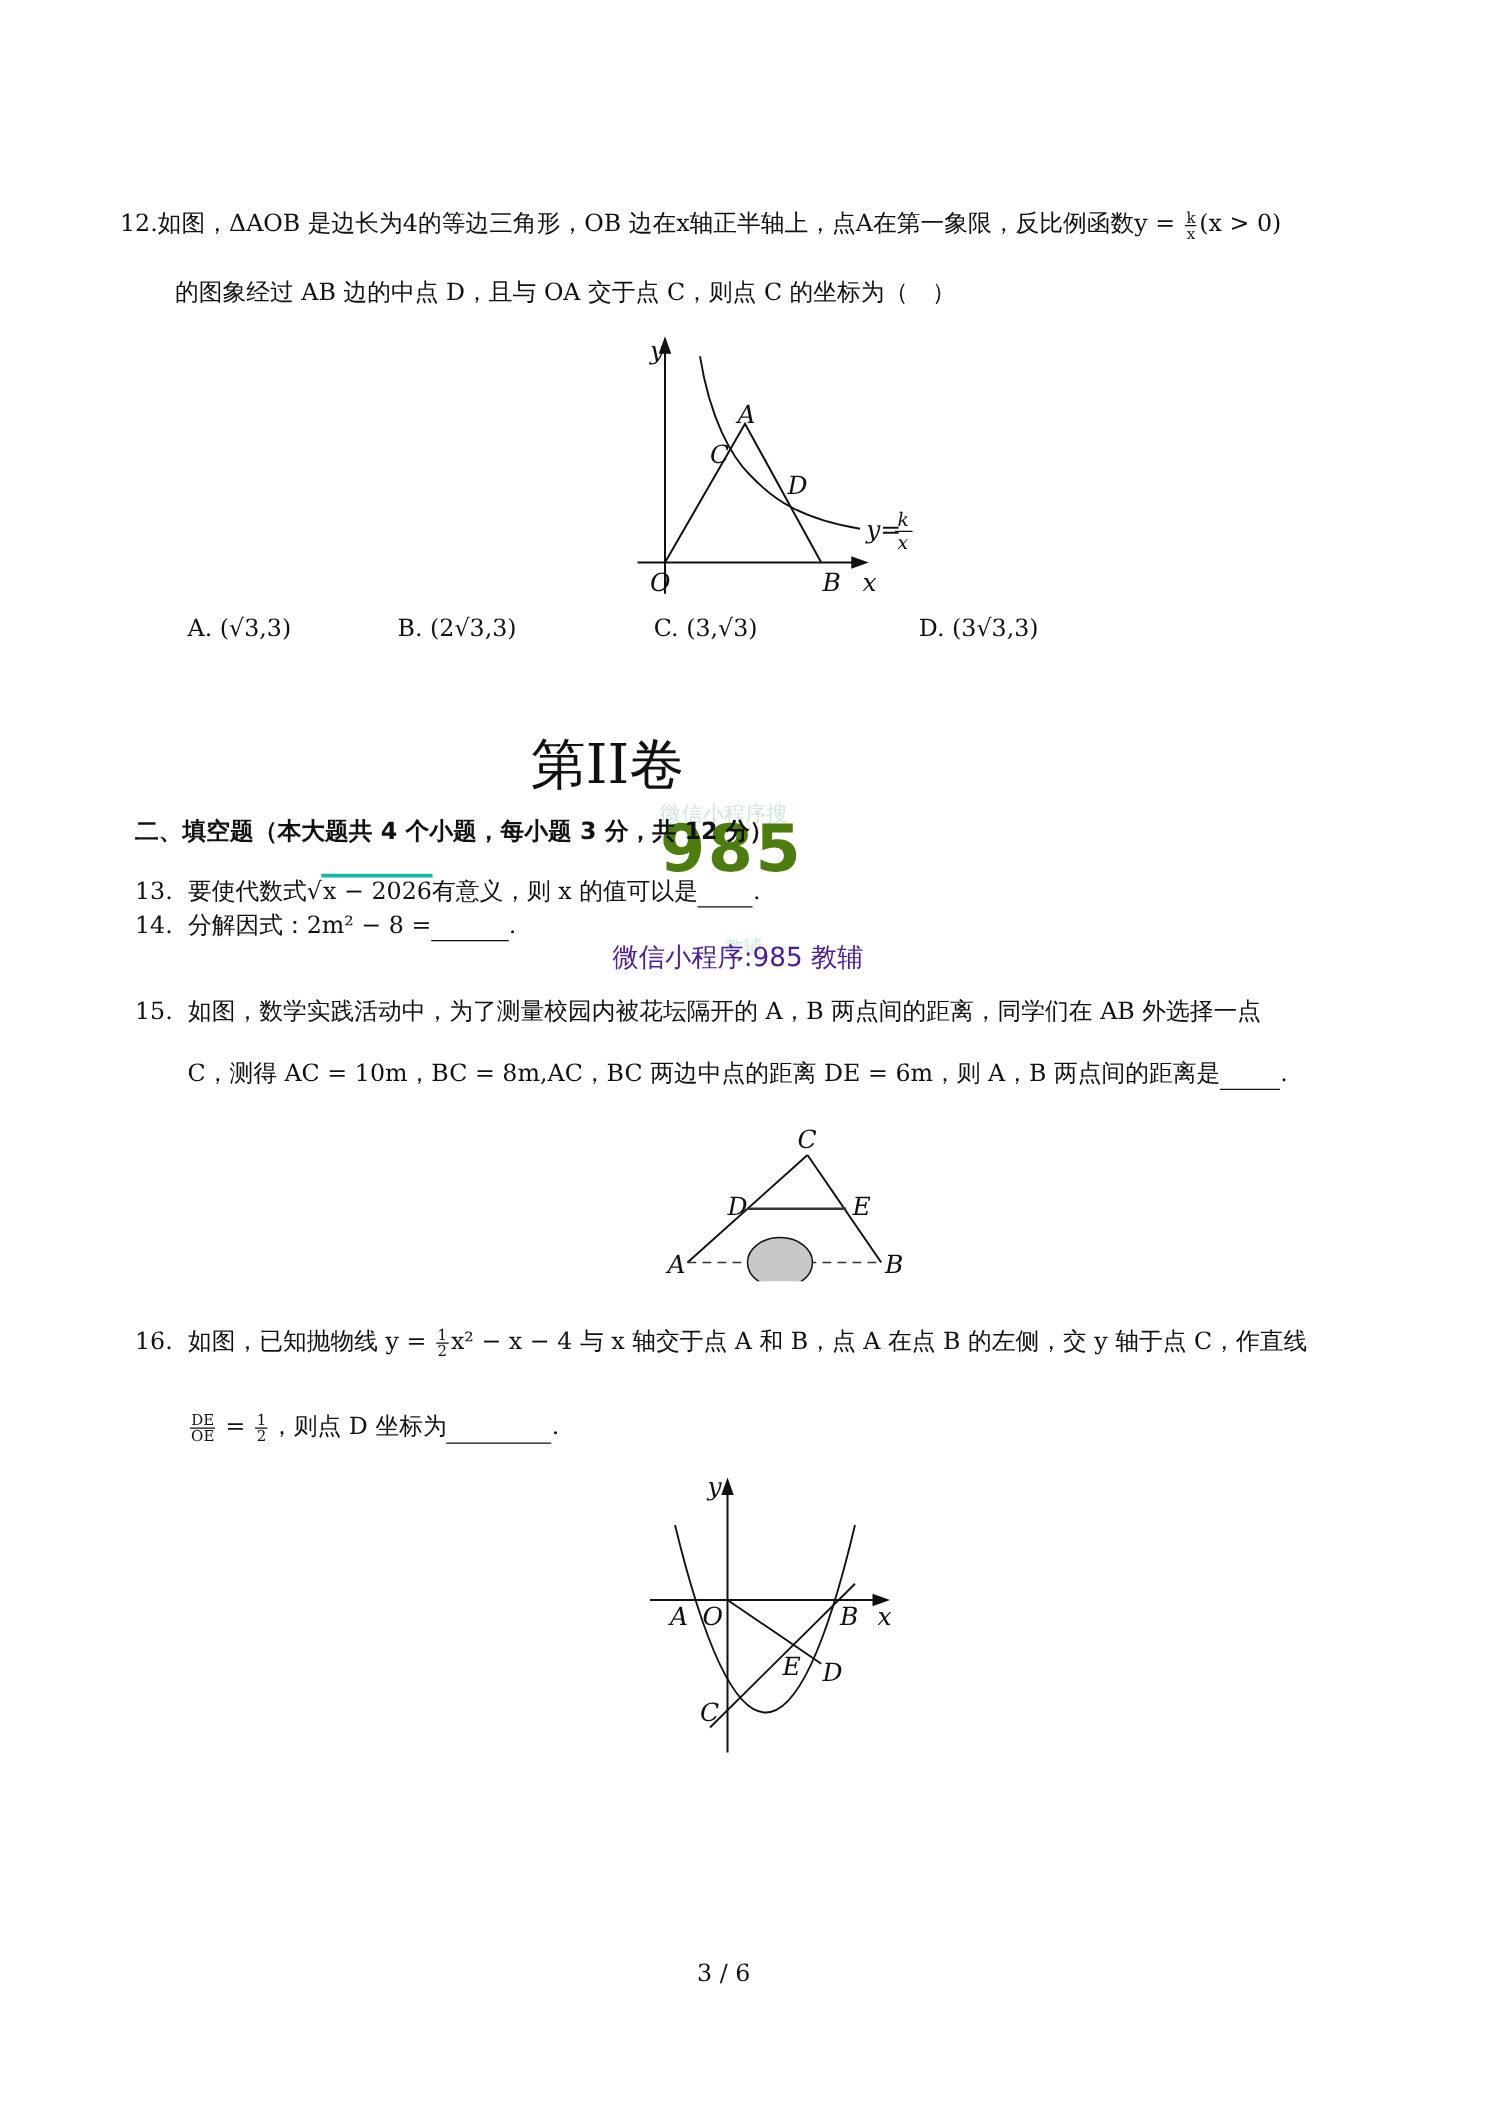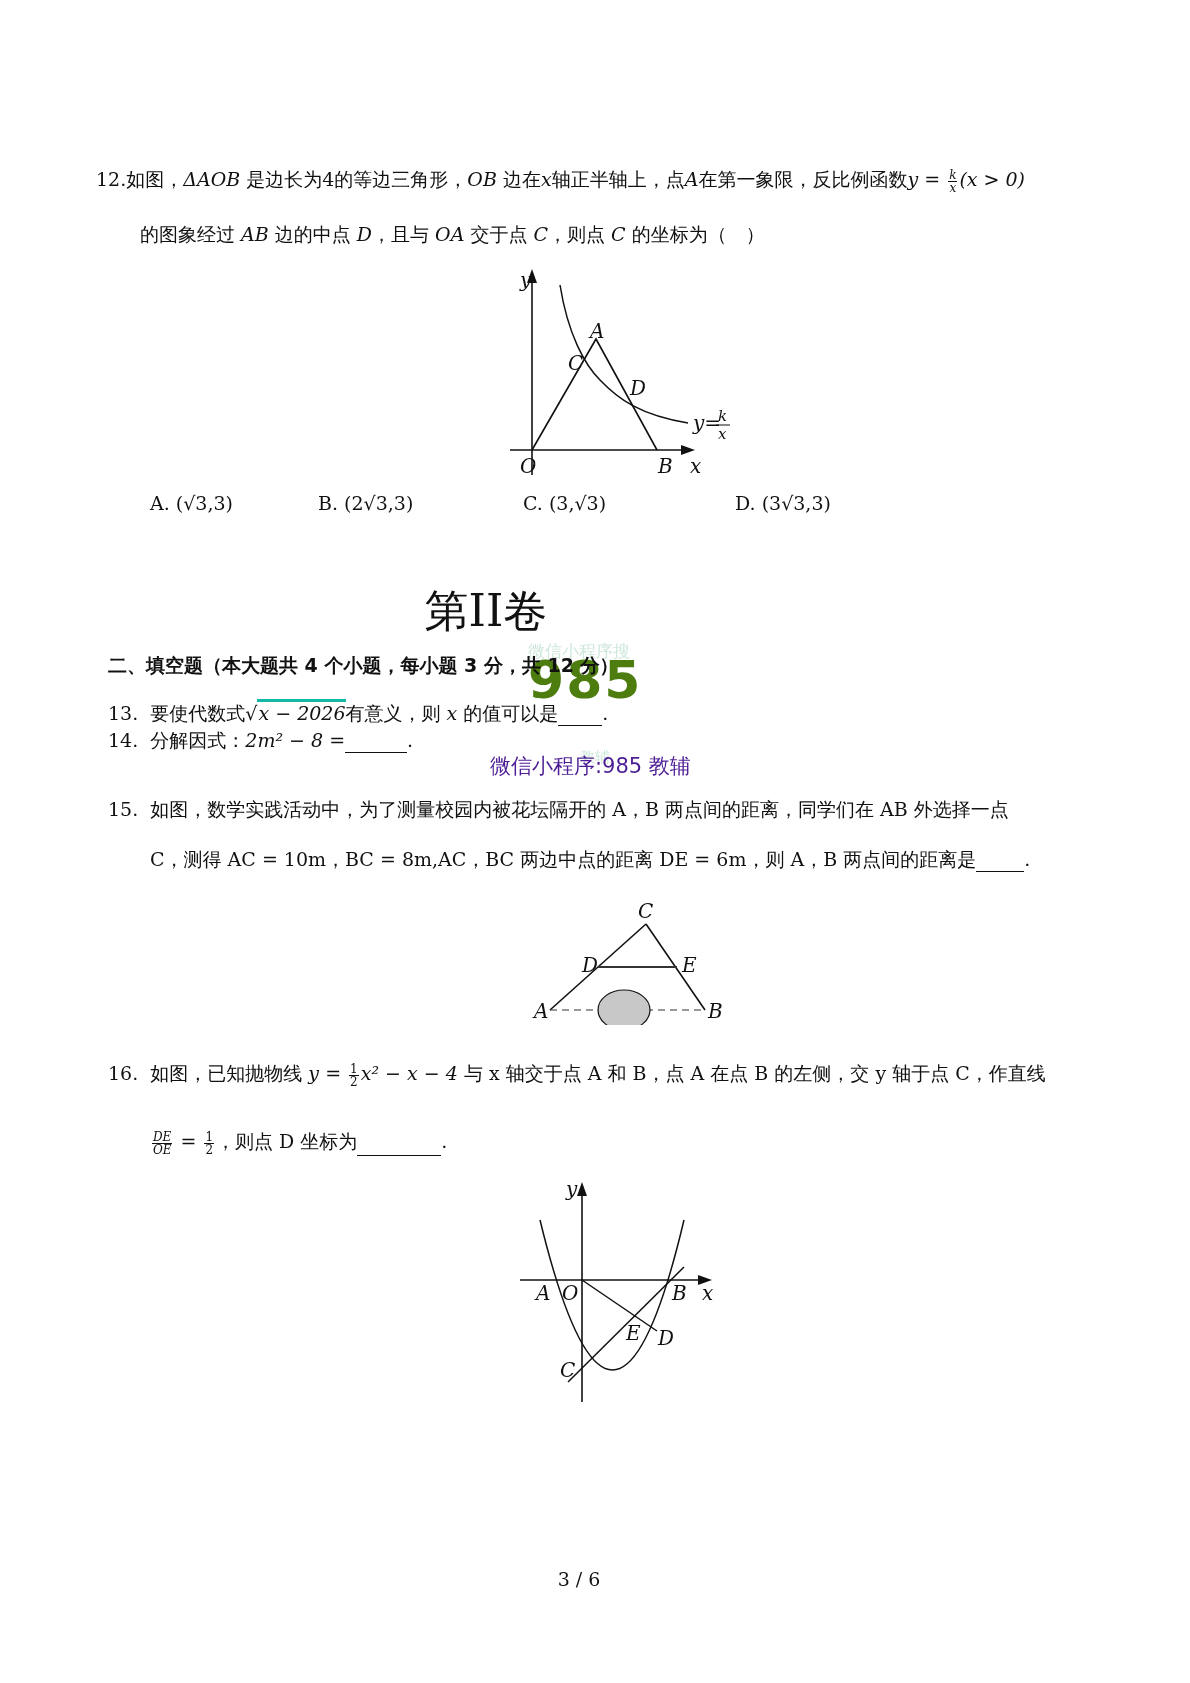--- a/index.html
+++ b/index.html
@@ -1,19 +1,19 @@
 <!DOCTYPE html>
 <html><head>
 <meta charset="utf-8">
 <style>
   html, body { margin: 0; padding: 0; background: #ffffff; }
   body { width: 1190px; height: 1683px; position: relative; overflow: hidden;
          font-family: "DejaVu Serif", "Liberation Serif", serif; color: #111; }
   .line { position: absolute; font-size: 19px; white-space: nowrap; line-height: 26px; }
-  .m { font-family: "DejaVu Serif", serif; font-style: italic; }
+  .m { font-family: "DejaVu Serif", serif; }
   .frac { display: inline-flex; flex-direction: column; align-items: center; vertical-align: middle;
           font-size: 12px; line-height: 12px; margin: 0 2px; }
   .frac .num { border-bottom: 1px solid #111; padding: 0 1px; }
   .blank { display: inline-block; border-bottom: 1.5px solid #111; height: 18px; vertical-align: bottom; }
   .sqrt { border-top: 3px solid #14b8a6; padding-left: 1px; }
   .title { position: absolute; left: 0; width: 972px; text-align: center; font-size: 44px; top: 582px;
            font-family: "DejaVu Serif", serif; }
   .bold { font-weight: bold; font-family: "DejaVu Sans", sans-serif; }
   .opt { position: absolute; top: 492px; font-size: 19px; }
   .fig { position: absolute; }

